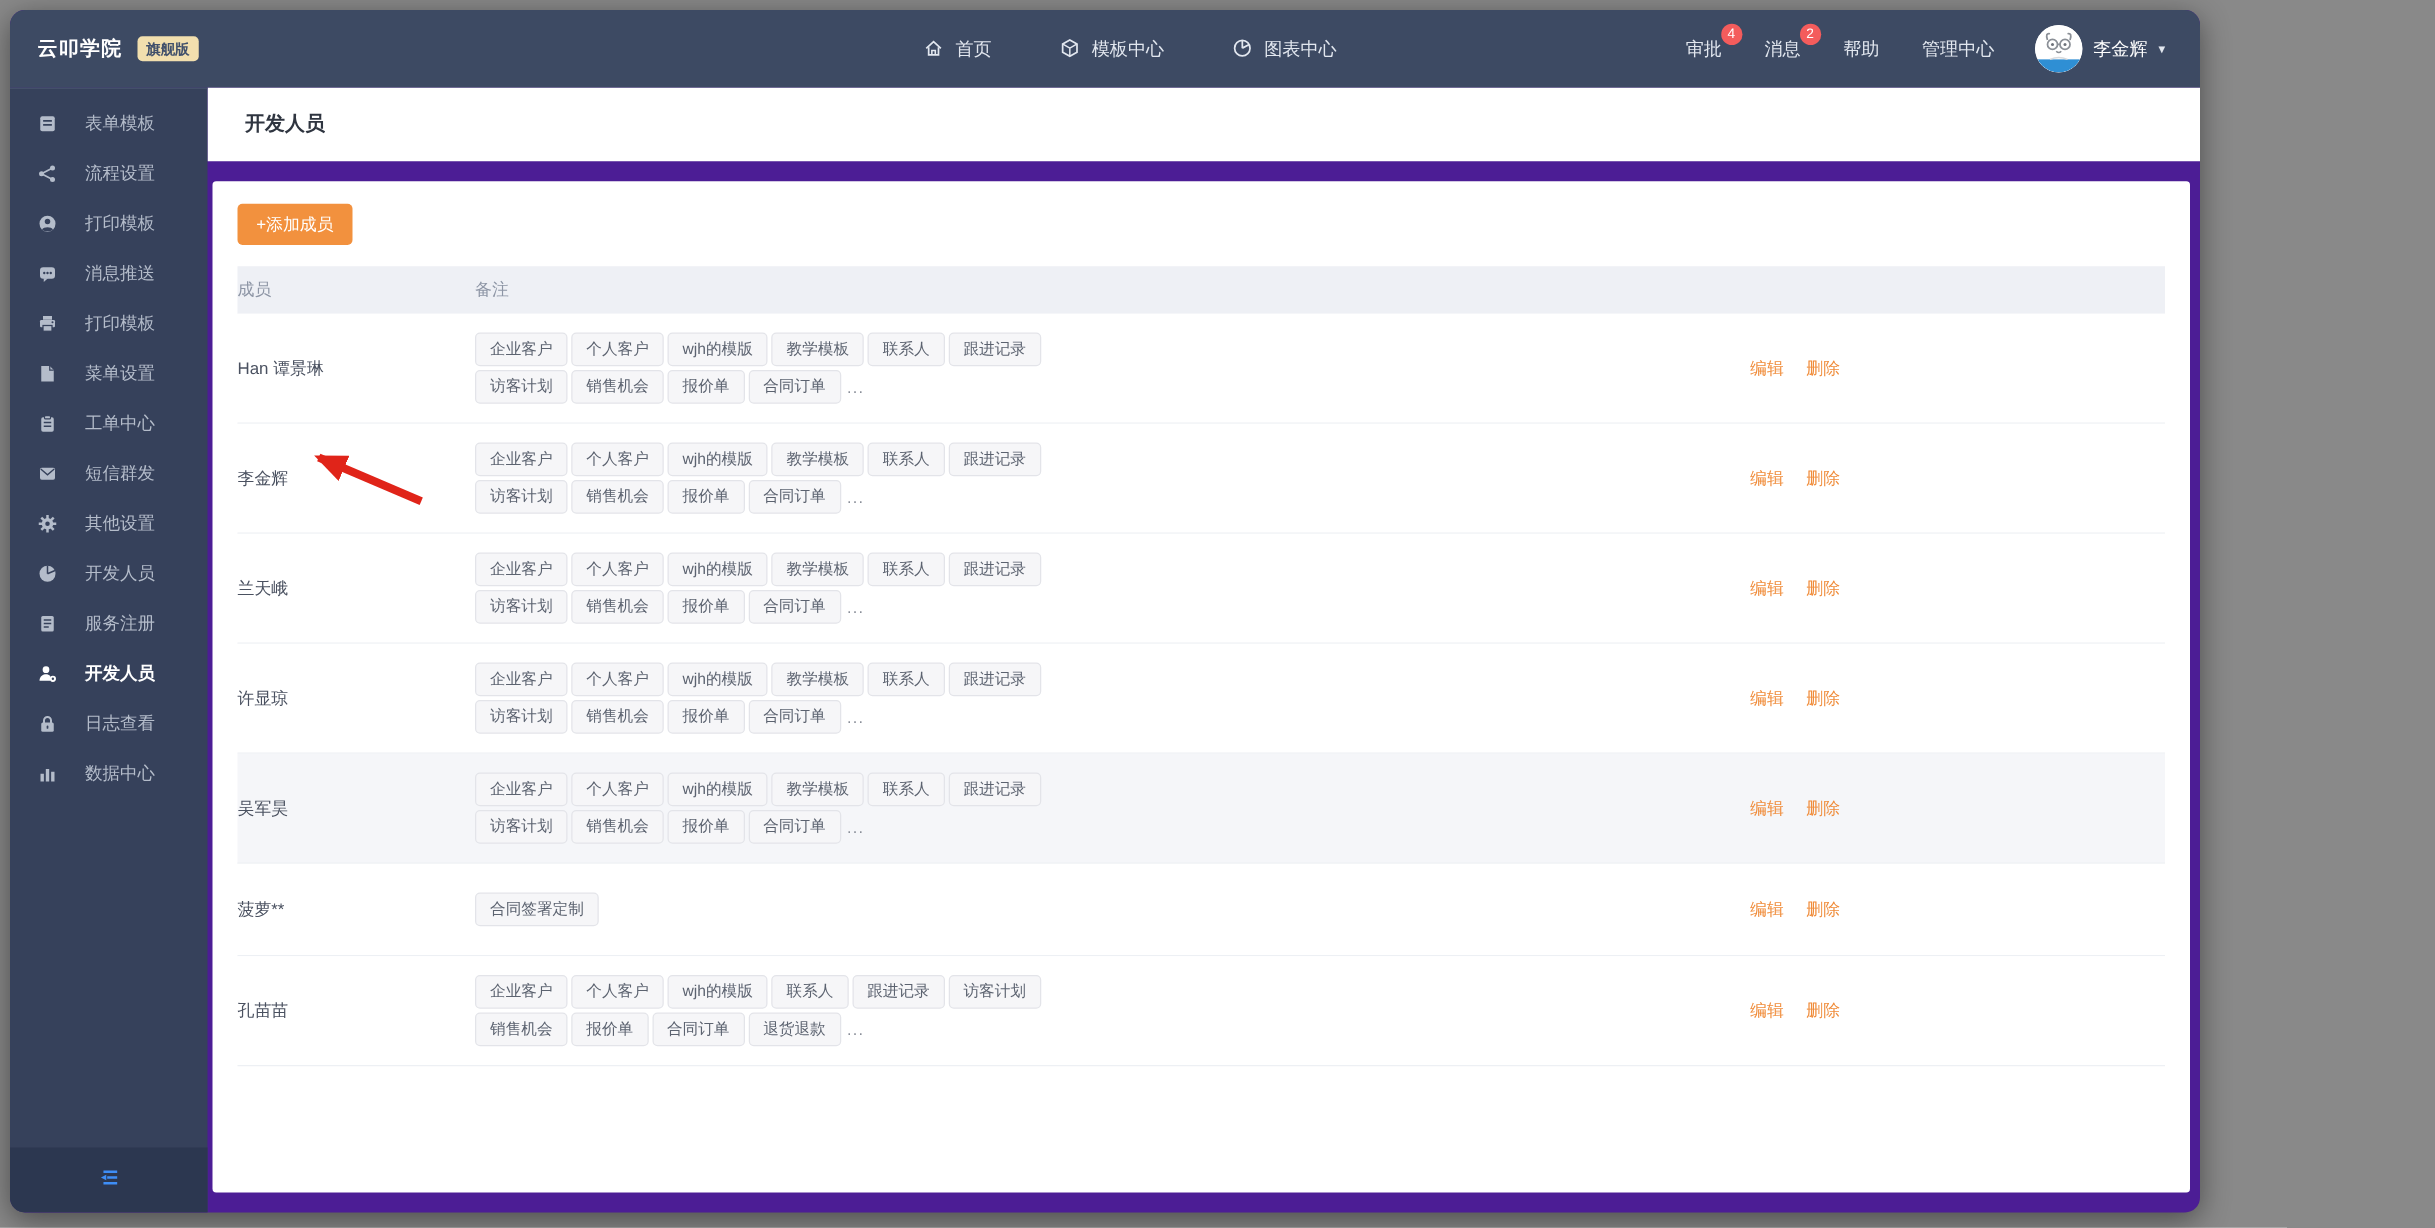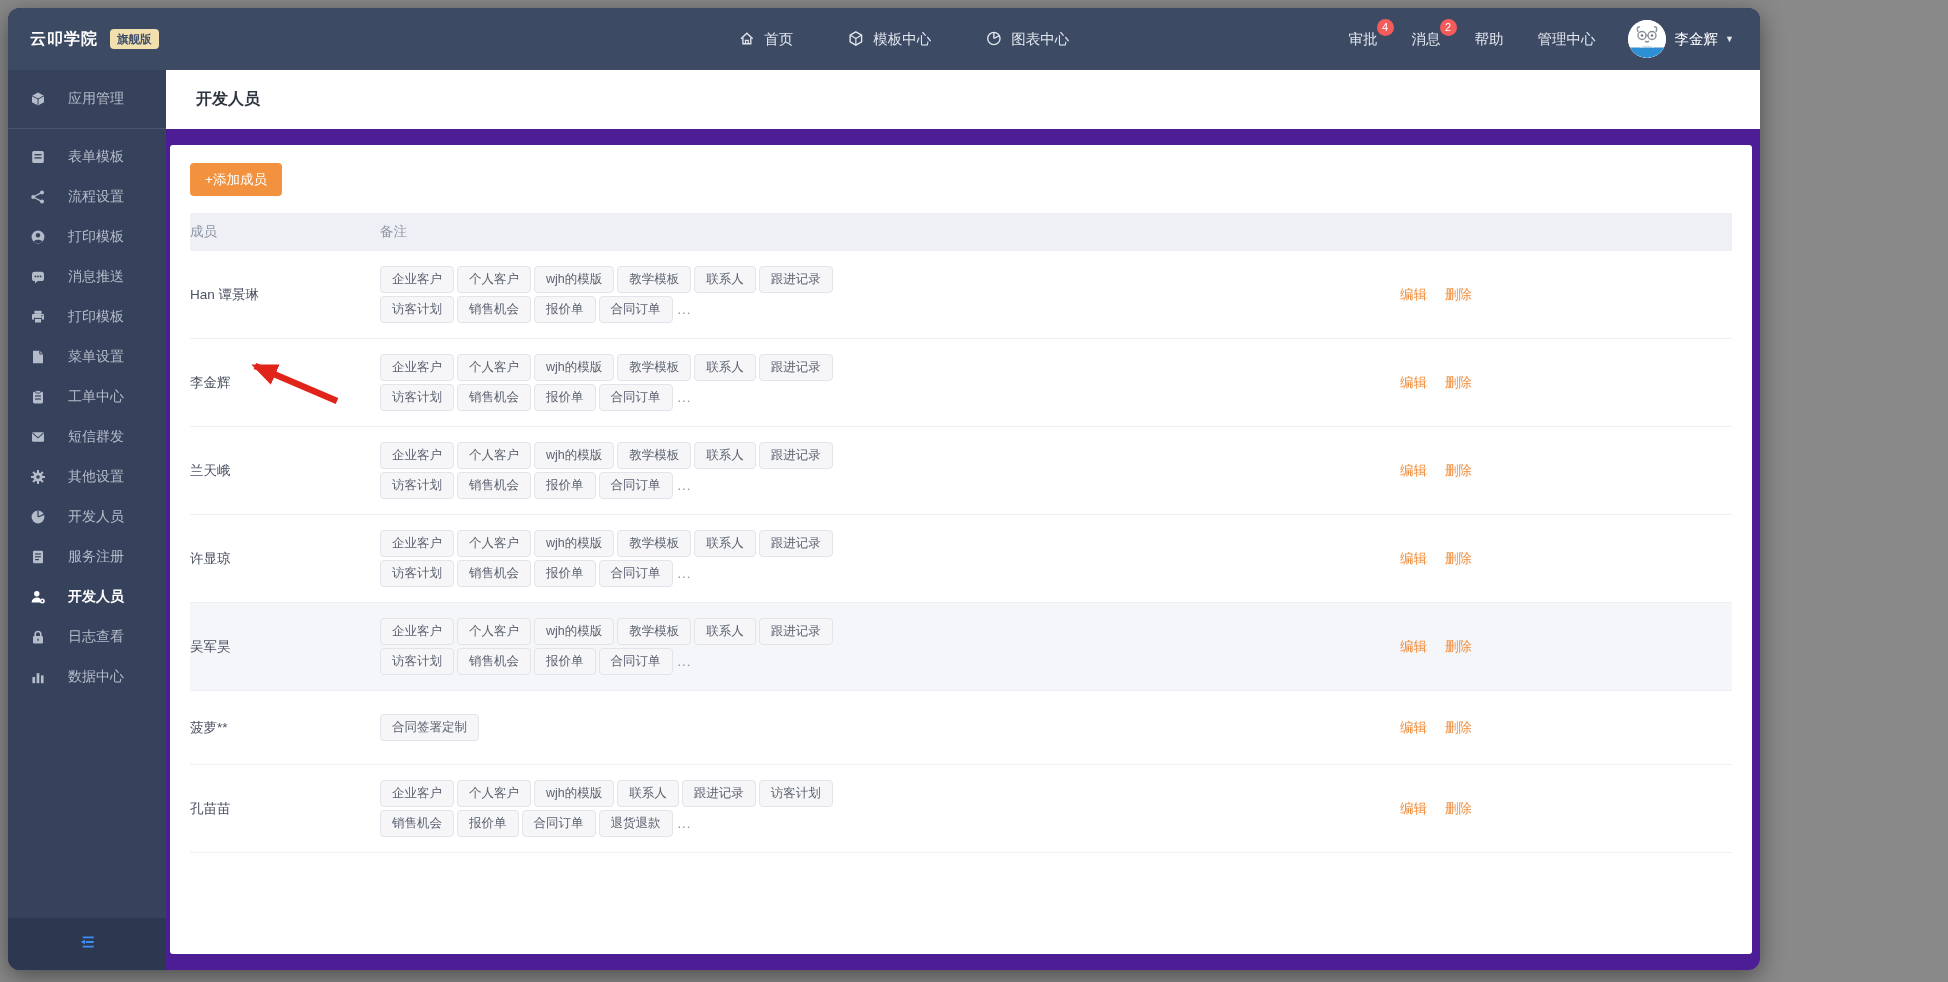--- a/index.html
+++ b/index.html
@@ -135,31 +135,20 @@
             </g>
           </svg>
         </span>
         <span class="user-name">李金辉</span>
         <span class="caret">▼</span>
       </div>
     </div>
   </header>
 
   <aside class="sidebar">
-    <div id="sideTop">
-        <div class="side-item top">
-          <span style="display: inline-flex;">
-            <svg width="16" height="16" viewBox="0 0 16 16">
-              <path d="M8 1.6 L14 4.8 V11.2 L8 14.4 L2 11.2 V4.8 Z" fill="currentColor"></path>
-              <path d="M8 8 V14.4 M2 4.8 L8 8 L14 4.8" stroke="#36415b" stroke-width="1" fill="none"></path>
-            </svg>
-          </span>
-          <span>应用管理</span>
-        </div>
-      </div>
     <div class="side-divider"></div>
     <div id="sideMenu">
         <div class="side-item">
           <span style="display: inline-flex;">
             <svg width="16" height="16" viewBox="0 0 16 16">
               <rect x="2.2" y="2" width="11.6" height="12" rx="1.6" fill="currentColor"></rect>
               <rect x="4.5" y="5" width="7" height="1.4" fill="#36415b"></rect>
               <rect x="4.5" y="8.2" width="7" height="1.4" fill="#36415b"></rect>
             </svg>
           </span>

